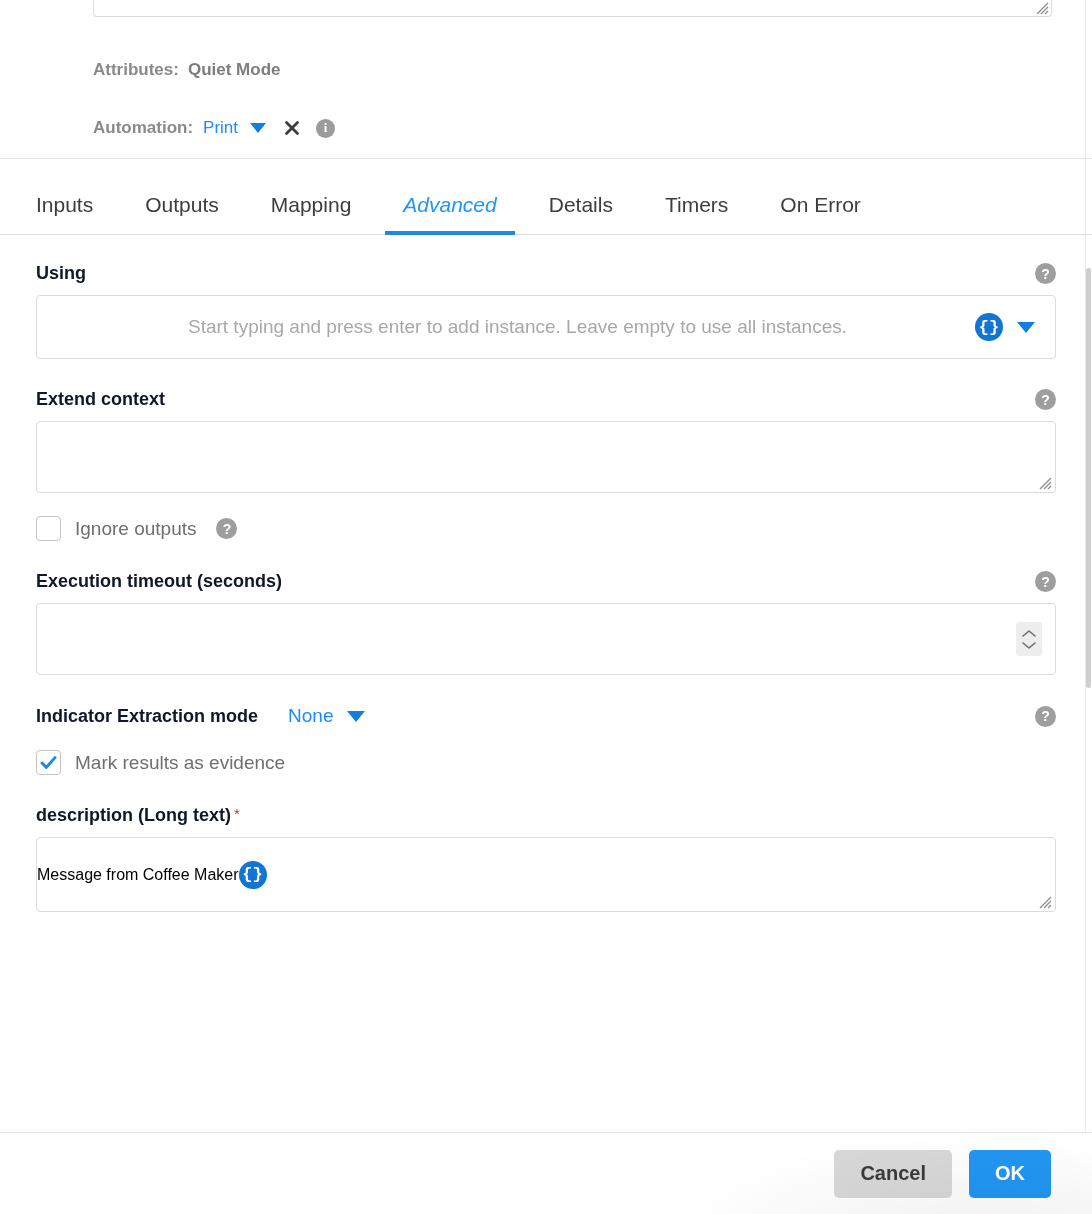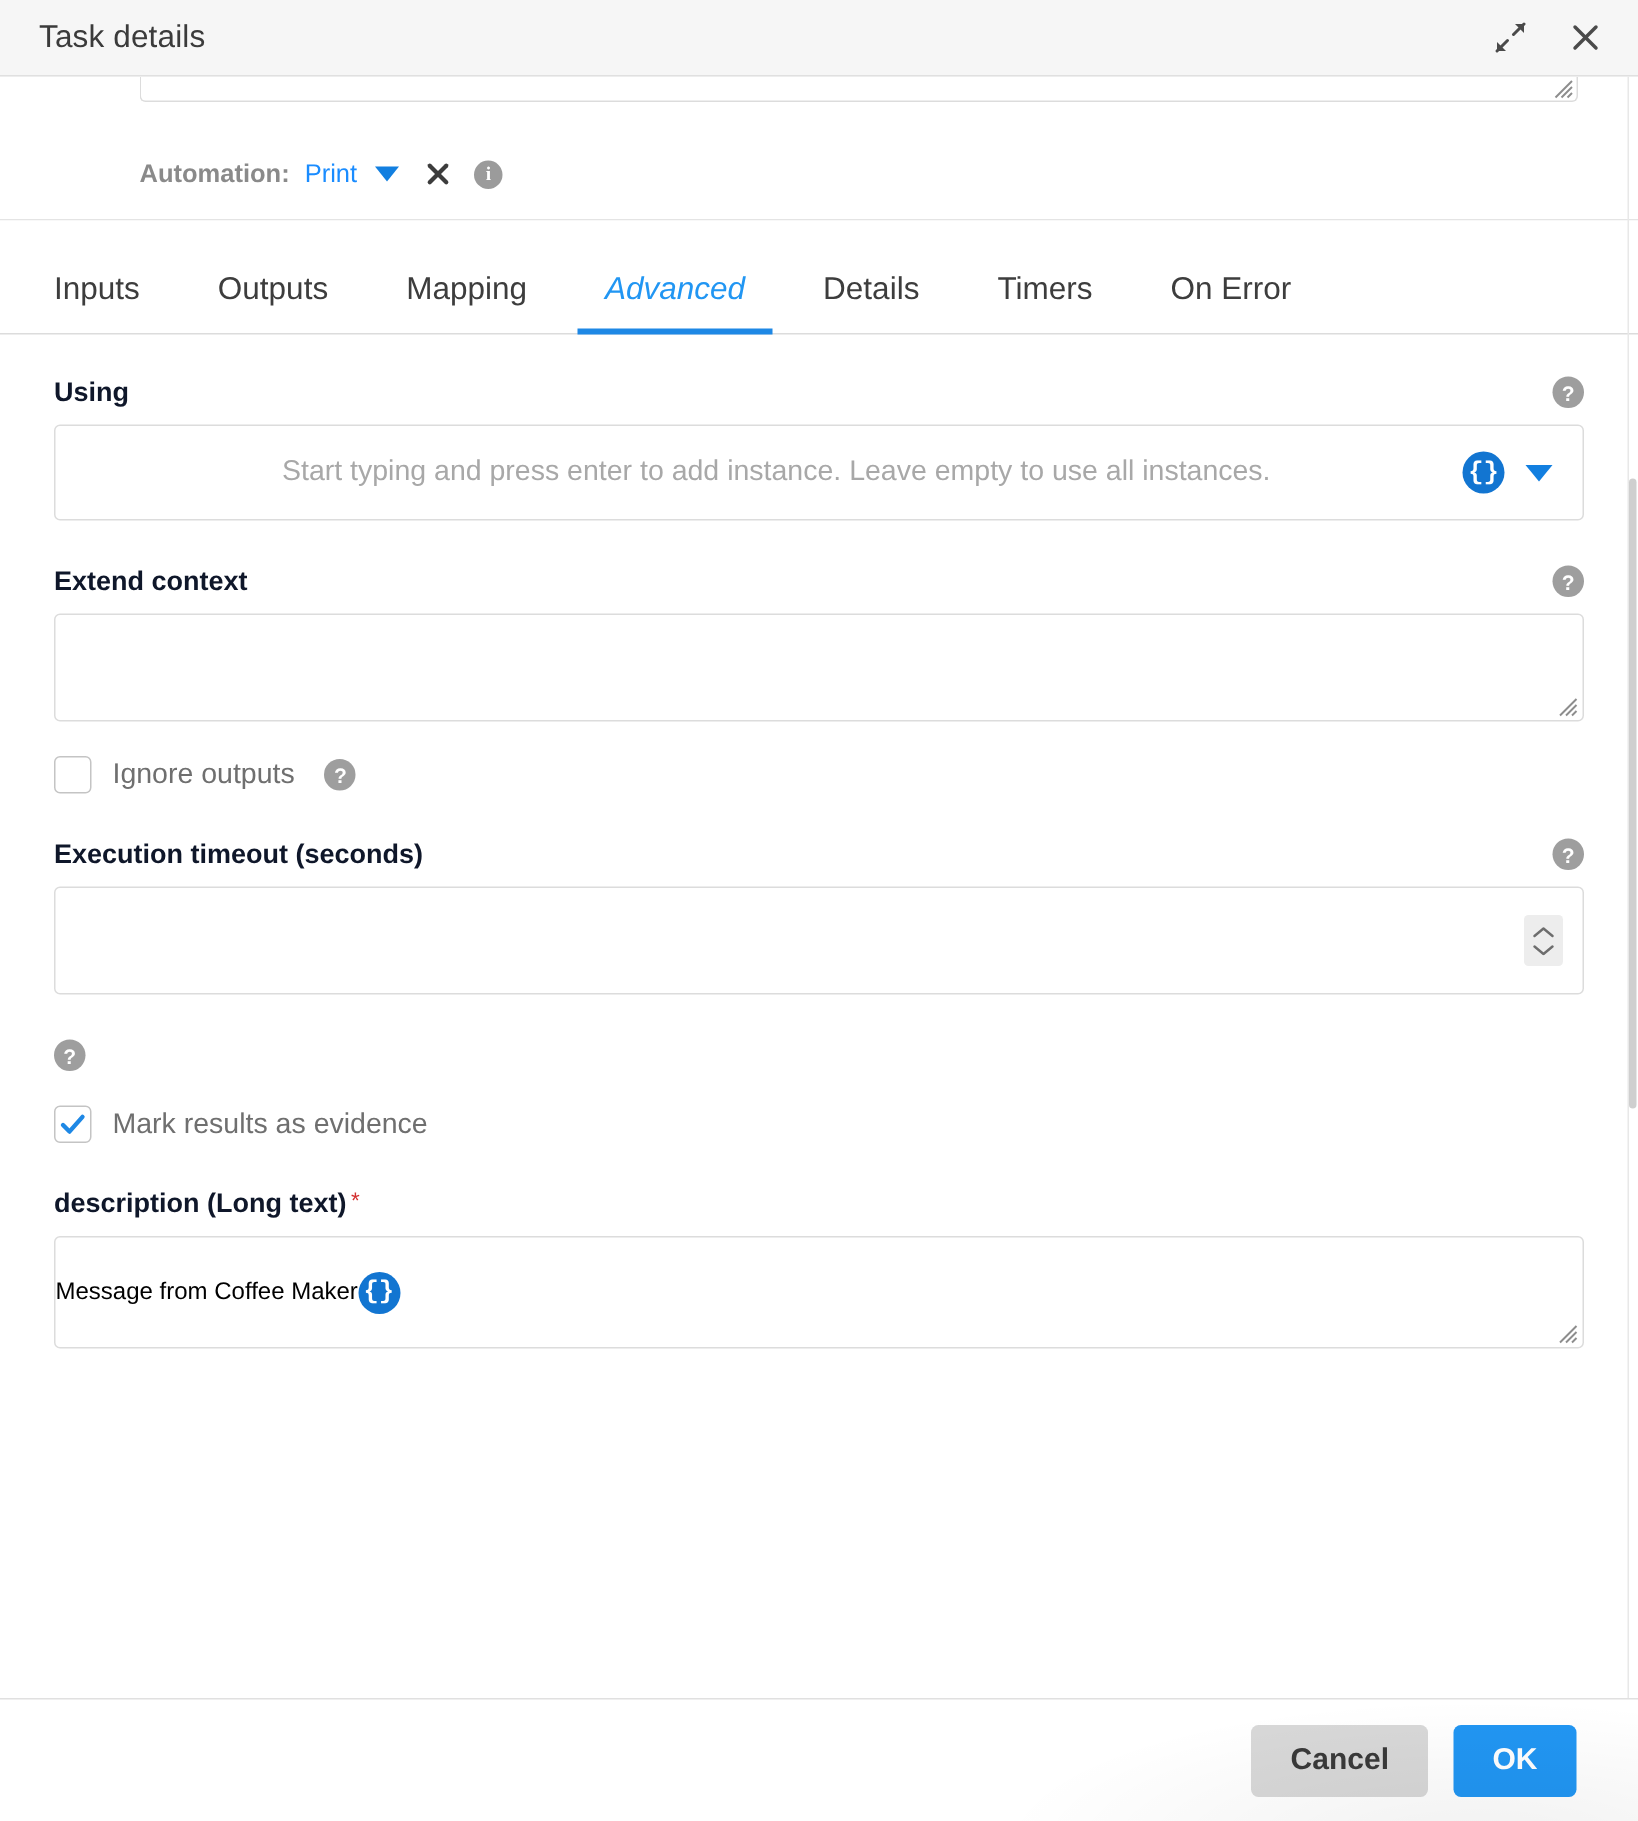--- a/index.html
+++ b/index.html
@@ -217,57 +217,38 @@
     position: absolute; right: 0; bottom: 0; width: 430px; height: 82px;
     background: radial-gradient(ellipse at 75% 120%, rgba(0,0,0,0.055), rgba(0,0,0,0) 70%);
     pointer-events: none;
   }
 </style>
 </head>
 <body>
 
 <div class="window">
 
-  <div class="titlebar">
-    <div class="titlebar-title">Task details</div>
-    <div class="titlebar-actions">
-      <div class="icon-btn">
-        <svg width="22" height="22" viewBox="0 0 22 22">
-          <g stroke="#4a4a4a" stroke-width="2" stroke-linecap="round">
-            <path d="M13 9 L20 2"></path>
-              <path d="M9 13 L2 20"></path>
-          </g>
-          <path d="M20 2 L20 8 L14 2 Z" fill="#4a4a4a"></path>
-          <path d="M2 20 L2 14 L8 20 Z" fill="#4a4a4a"></path>
-        </svg>
-      </div>
-      <div class="icon-btn">
-        <svg width="22" height="22" viewBox="0 0 22 22">
-          <g stroke="#4a4a4a" stroke-width="2.3" stroke-linecap="round">
-            <path d="M4 4 L18 18"></path>
-              <path d="M18 4 L4 18"></path>
-          </g>
-        </svg>
-      </div>
-    </div>
-  </div>
 
   <div class="body-scroll">
 
     <div class="upper">
       <div class="clipped-textarea">
         <svg class="rsz" width="15" height="15" viewBox="0 0 15 15">
           <g stroke="#8d8d8d" stroke-width="1.3">
             <path d="M14 3 L3 14"></path>
               <path d="M14 7 L7 14"></path>
               <path d="M14 11 L11 14"></path>
           </g>
         </svg>
       </div>
 
+      <div class="meta-row attributes">
+        <span class="meta-label">Attributes:</span>
+        <span class="meta-value">Quiet Mode</span>
+      </div>
 
       <div class="meta-row automation">
         <span class="meta-label">Automation:</span>
         <span class="meta-link">Print</span>
         <span class="caret-blue"></span>
         <span class="x-dark">
           <svg width="18" height="18" viewBox="0 0 18 18">
             <g stroke="#3c3c3c" stroke-width="2.8" stroke-linecap="round">
               <path d="M3.5 3.5 L14.5 14.5"></path>
                 <path d="M14.5 3.5 L3.5 14.5"></path>
@@ -337,20 +318,25 @@
                 <path d="M1 6 L7 1 L13 6" fill="none" stroke="#6d6d6d" stroke-width="1.6" stroke-linecap="round" stroke-linejoin="round"></path>
               </svg>
             <svg width="14" height="8" viewBox="0 0 14 8">
                 <path d="M1 2 L7 7 L13 2" fill="none" stroke="#6d6d6d" stroke-width="1.6" stroke-linecap="round" stroke-linejoin="round"></path>
               </svg>
           </span>
         </div>
       </div>
 
       <div class="sec inline-row">
+        <span class="inline-left">
+          <span class="field-label">Indicator Extraction mode</span>
+          <span class="dd-value">None</span>
+          <span class="dd-caret"></span>
+        </span>
         <span class="help-icon">?</span>
       </div>
 
 
       <div class="check-row">
         <span class="cb">
           <svg width="19" height="19" viewBox="0 0 19 19">
             <path d="M3 10 L7.3 14.4 L16 4.6" fill="none" stroke="#1e88e5" stroke-width="2.9" stroke-linecap="round" stroke-linejoin="round"></path>
           </svg>
         </span>

